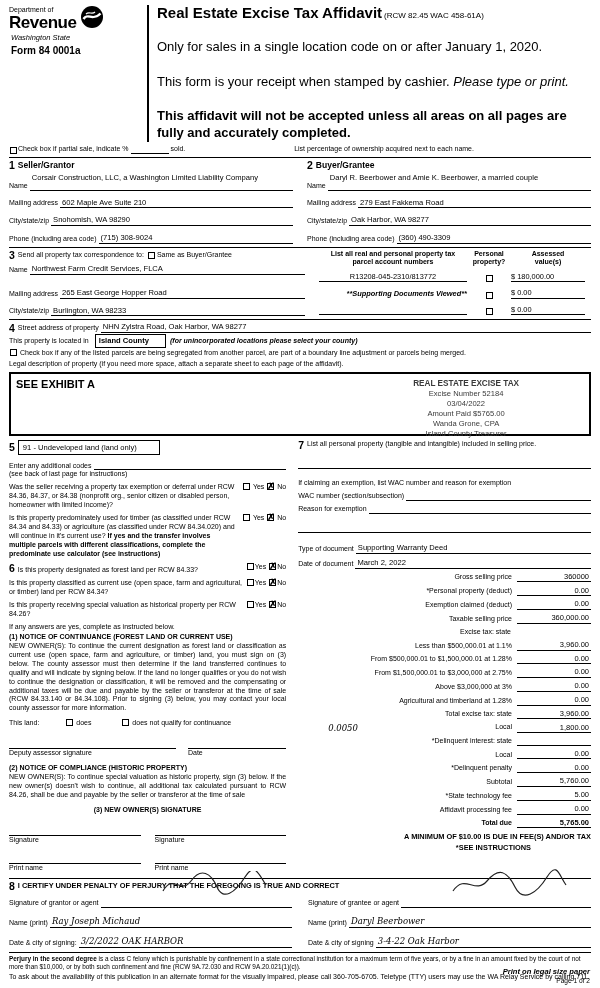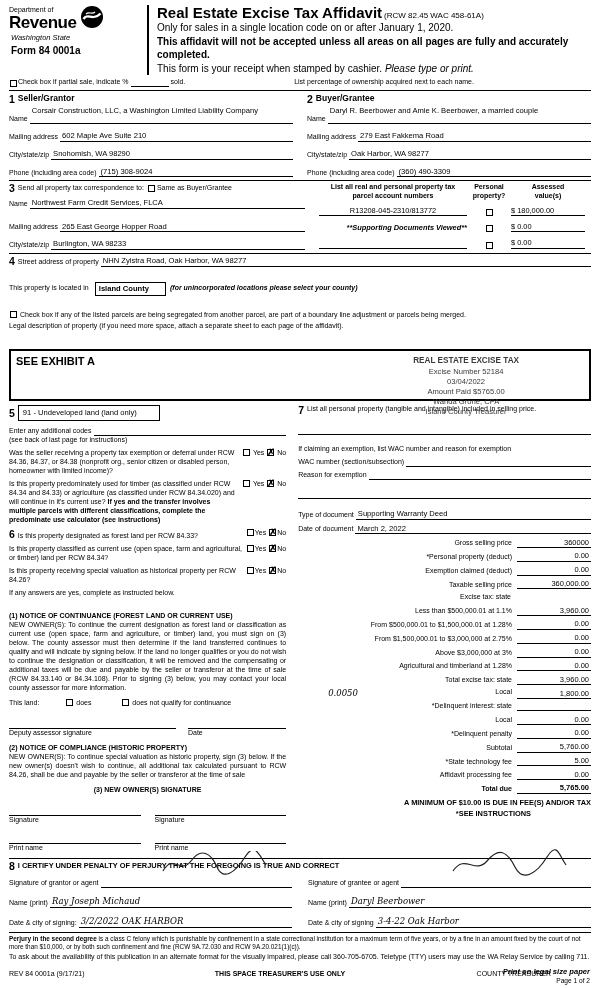--- a/index.html
+++ b/index.html
@@ -10,52 +10,52 @@
   .b{font-weight:bold}.i{font-style:italic}
   .row{display:flex;align-items:flex-end}
   .lbl{white-space:nowrap;padding-right:2px}
   .fill{flex:1;border-bottom:1px solid #000;padding:0 2px;min-height:9px}
   .val{font-size:7.6px}
   .sline{border-bottom:1px solid #000;height:11px}
   .cb{display:inline-block;width:7px;height:7px;border:1px solid #000;position:relative;vertical-align:-1px;background:#fff;flex:none;margin:0 1px}
   .cb.checked::after{content:"✗";position:absolute;top:-3px;left:-1px;font-size:9px;font-weight:bold}
   .num{font-weight:bold;font-size:10.5px;margin-right:3px;line-height:1}
   .hand{font-family:"DejaVu Serif",serif;font-style:italic;font-size:8.5px}
-  .mt2{margin-top:2px}.mt3{margin-top:15px}.mt4{margin-top:4px}.mt6{margin-top:6px}.mt8{margin-top:8px}.mt10{margin-top:10px}
+  .mt2{margin-top:2px}.mt3{margin-top:1px}.mt4{margin-top:4px}.mt6{margin-top:6px}.mt8{margin-top:8px}.mt10{margin-top:10px}
   
   .header{display:flex;padding-bottom:3px}
   .logo-block{width:138px;flex:none;padding-right:6px}
   .dept-row{display:flex;align-items:center}
   .dept-of{font-size:7px}
   .dept-rev{font-size:17px;font-weight:bold;letter-spacing:-0.5px;line-height:1}
   .dept-sub{font-size:7.5px;margin:1px 0 2px 2px}
   .form-no{font-size:10px;margin-left:2px}
   .title-block{border-left:2px solid #000;padding-left:8px;flex:1}
   .title{font-size:15px;line-height:1.05}
   .rcw{font-size:8px}
-  .note{font-size:10px;margin-top:1px}
+  .note{font-size:13px;margin-top:18px}
   
   .band{border-top:1px solid #000;padding-top:2px;margin-top:3px}
   .cols{display:flex}
   .col{flex:1}
   .col + .col{margin-left:14px}
   .sec-head{font-size:8.5px;display:flex;align-items:center;margin-bottom:2px}
   .frow{display:flex;align-items:flex-end;margin-top:7px}
   
   .pc1{width:148px;text-align:center}
   .pc2{width:44px;text-align:center}
   .pc3{width:74px;text-align:left}
   .phead{display:flex;text-align:center;font-weight:bold;line-height:1.15}
   .prow{display:flex;align-items:flex-end;margin-top:6px}
   .pfill{border-bottom:1px solid #000;min-height:9px;font-size:7.4px}
   .pbox{display:flex;justify-content:center}
   
   .locbox{border:1px solid #000;padding:1px 16px 1px 3px;margin:0 4px;font-size:7.6px;font-weight:bold}
   
-  .exhibit{border:2px solid #000;height:52px;position:relative;margin-top:19px;padding:3px 5px}
+  .exhibit{border:2px solid #000;height:64px;position:relative;margin-top:3px;padding:3px 5px}
   .exhibit-text{font-size:11px;font-weight:bold}
   .stamp{position:absolute;right:70px;top:5px;text-align:center;font-size:7.6px;line-height:1.3;color:#3a3a3a}
   .stamp .l1{font-size:8.2px;font-weight:bold}
   
   .band57{display:flex;margin-top:4px}
   .lcol{width:49%;flex:none;padding-right:8px}
   .rcol{flex:1;padding-left:4px}
   .codebox{border:1px solid #000;padding:2px 22px 2px 4px;font-size:7.6px}
   .qrow{display:flex;margin-top:4px}
   .qtext{flex:1}
@@ -96,22 +96,22 @@
               <path d="M6 9 C9 6, 12 10, 15 7" stroke="#fff" stroke-width="1.2" fill="none"></path>
             </svg>
         </span>
       </div>
       <div class="dept-sub i">Washington State</div>
       <div class="form-no b">Form 84 0001a</div>
     </div>
     <div class="title-block">
       <div><span class="title b">Real Estate Excise Tax Affidavit</span> <span class="rcw">(RCW 82.45 WAC 458-61A)</span></div>
       <div class="note">Only for sales in a single location code on or after January 1, 2020.</div>
+      <div class="note"><span>This form is your receipt when stamped by cashier. </span><span class="i">Please type or print.</span></div>
       <div class="note b">This affidavit will not be accepted unless all areas on all pages are fully and accurately completed.</div>
-      <div class="note"><span>This form is your receipt when stamped by cashier. </span><span class="i">Please type or print.</span></div>
     </div>
   </div>
 
   <div class="row">
     <div style="width:49%;display:flex;align-items:flex-end">
       <span class="cb"></span>
       <span class="lbl">Check box if partial sale, indicate %</span>
       <span style="width:38px" class="pfill"></span>
       <span class="lbl" style="padding-left:2px">sold.</span>
     </div>

